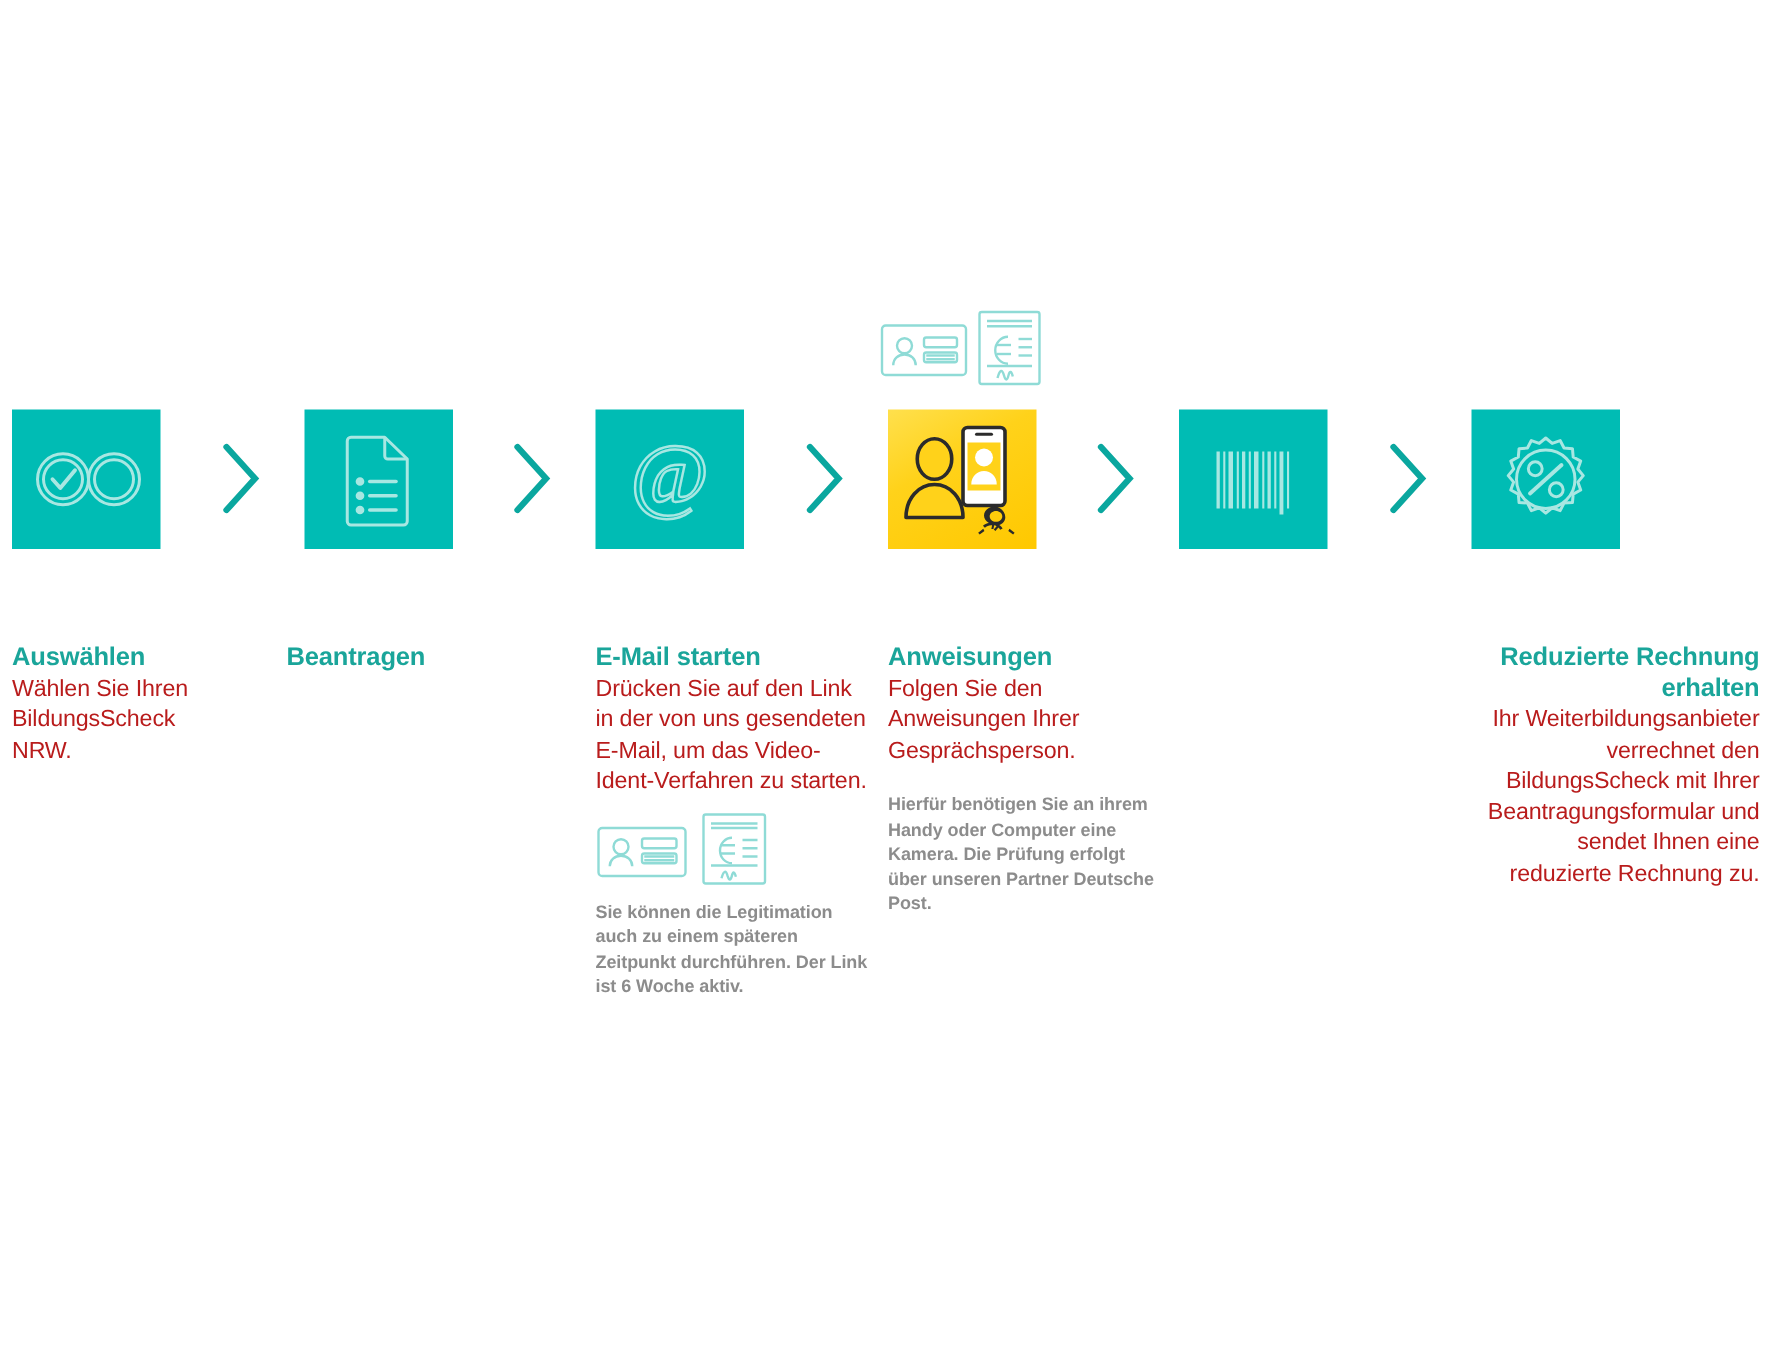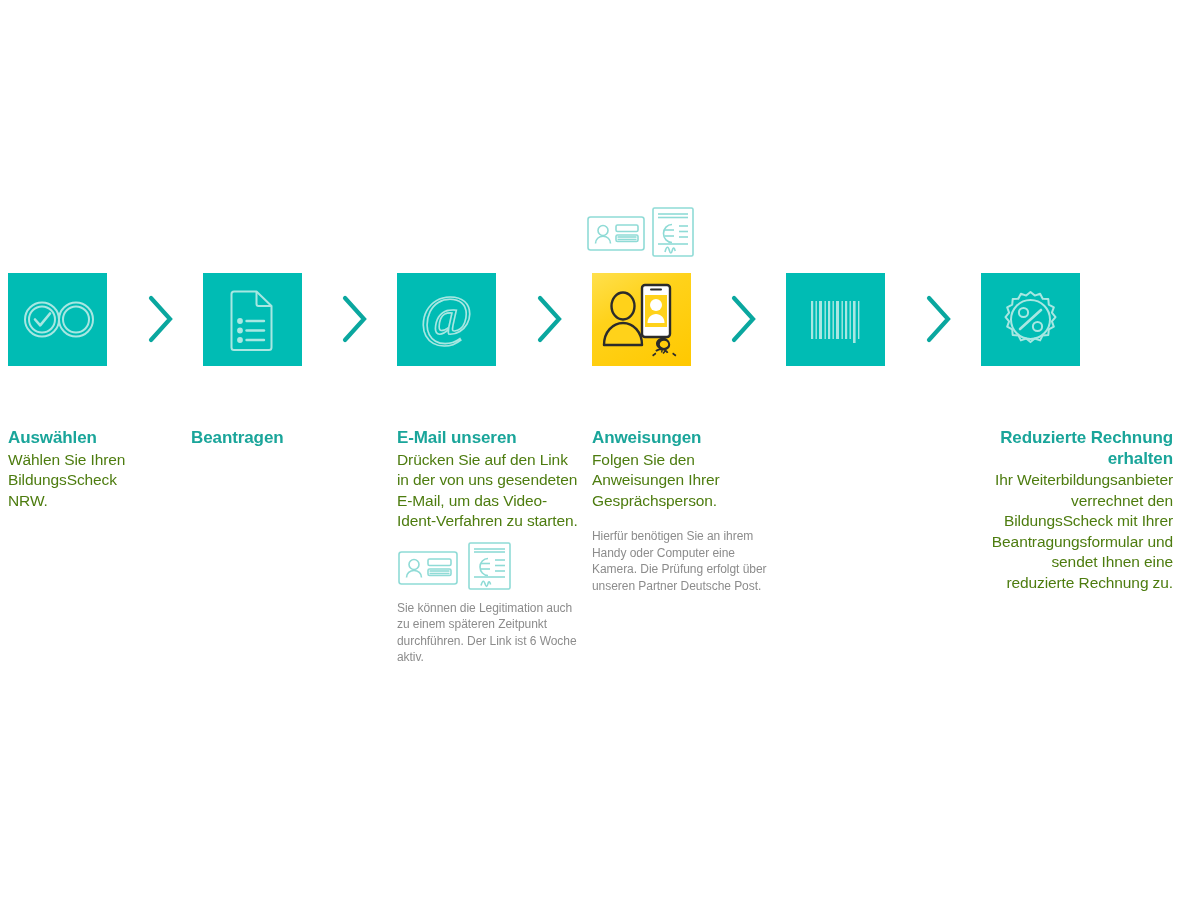--- a/index.html
+++ b/index.html
@@ -70,29 +70,30 @@
     font-size: 17px;
     line-height: 20.5px;
     font-weight: bold;
     color: #1aa59a;
     letter-spacing: -0.1px;
   }
   .col p.body {
     margin: 0;
     font-size: 15.5px;
     line-height: 20.5px;
-    color: #4d7c0f;
+    color: #b91c1c;
     letter-spacing: -0.1px;
   }
   .col p.note {
     margin: 10px 0 0 0;
     font-size: 12px;
     line-height: 16.5px;
     color: #8c8c8c;
     letter-spacing: -0.05px;
+    font-weight: bold;
   }
   .inline-icons {
     margin-top: 10px;
     width: 120px;
     height: 48px;
   }
   .inline-icons svg { display: block; width: 120px; height: 48px; }
   .spacer-after-icons { margin-top: 8px; }
 </style>
 </head>
@@ -252,21 +253,21 @@
   <div class="col" style="left:8px; width:150px;">
     <h3>Auswählen</h3>
     <p class="body">Wählen Sie Ihren BildungsScheck NRW.</p>
   </div>
 
   <div class="col" style="left:191px; width:186px;">
     <h3>Beantragen</h3>
   </div>
 
   <div class="col" style="left:397px; width:186px;">
-    <h3>E-Mail unseren</h3>
+    <h3>E-Mail starten</h3>
     <p class="body">Drücken Sie auf den Link in der von uns gesendeten E-Mail, um das Video-Ident-Verfahren zu starten.</p>
     <div class="inline-icons">
       <svg viewBox="0 0 120 48" xmlns="http://www.w3.org/2000/svg">
         <g fill="none" stroke="#8fdbd6" stroke-width="1.6">
           <g>
             <rect x="2" y="10" width="58" height="32" rx="2.5"></rect>
             <circle cx="17" cy="22.5" r="5"></circle>
             <path d="M9.5 35.5c0-4.3 3.4-7 7.5-7s7.5 2.7 7.5 7"></path>
             <rect x="31" y="17" width="23" height="6.5" rx="1.5"></rect>
             <rect x="31" y="27" width="23" height="6.5" rx="1.5"></rect>

